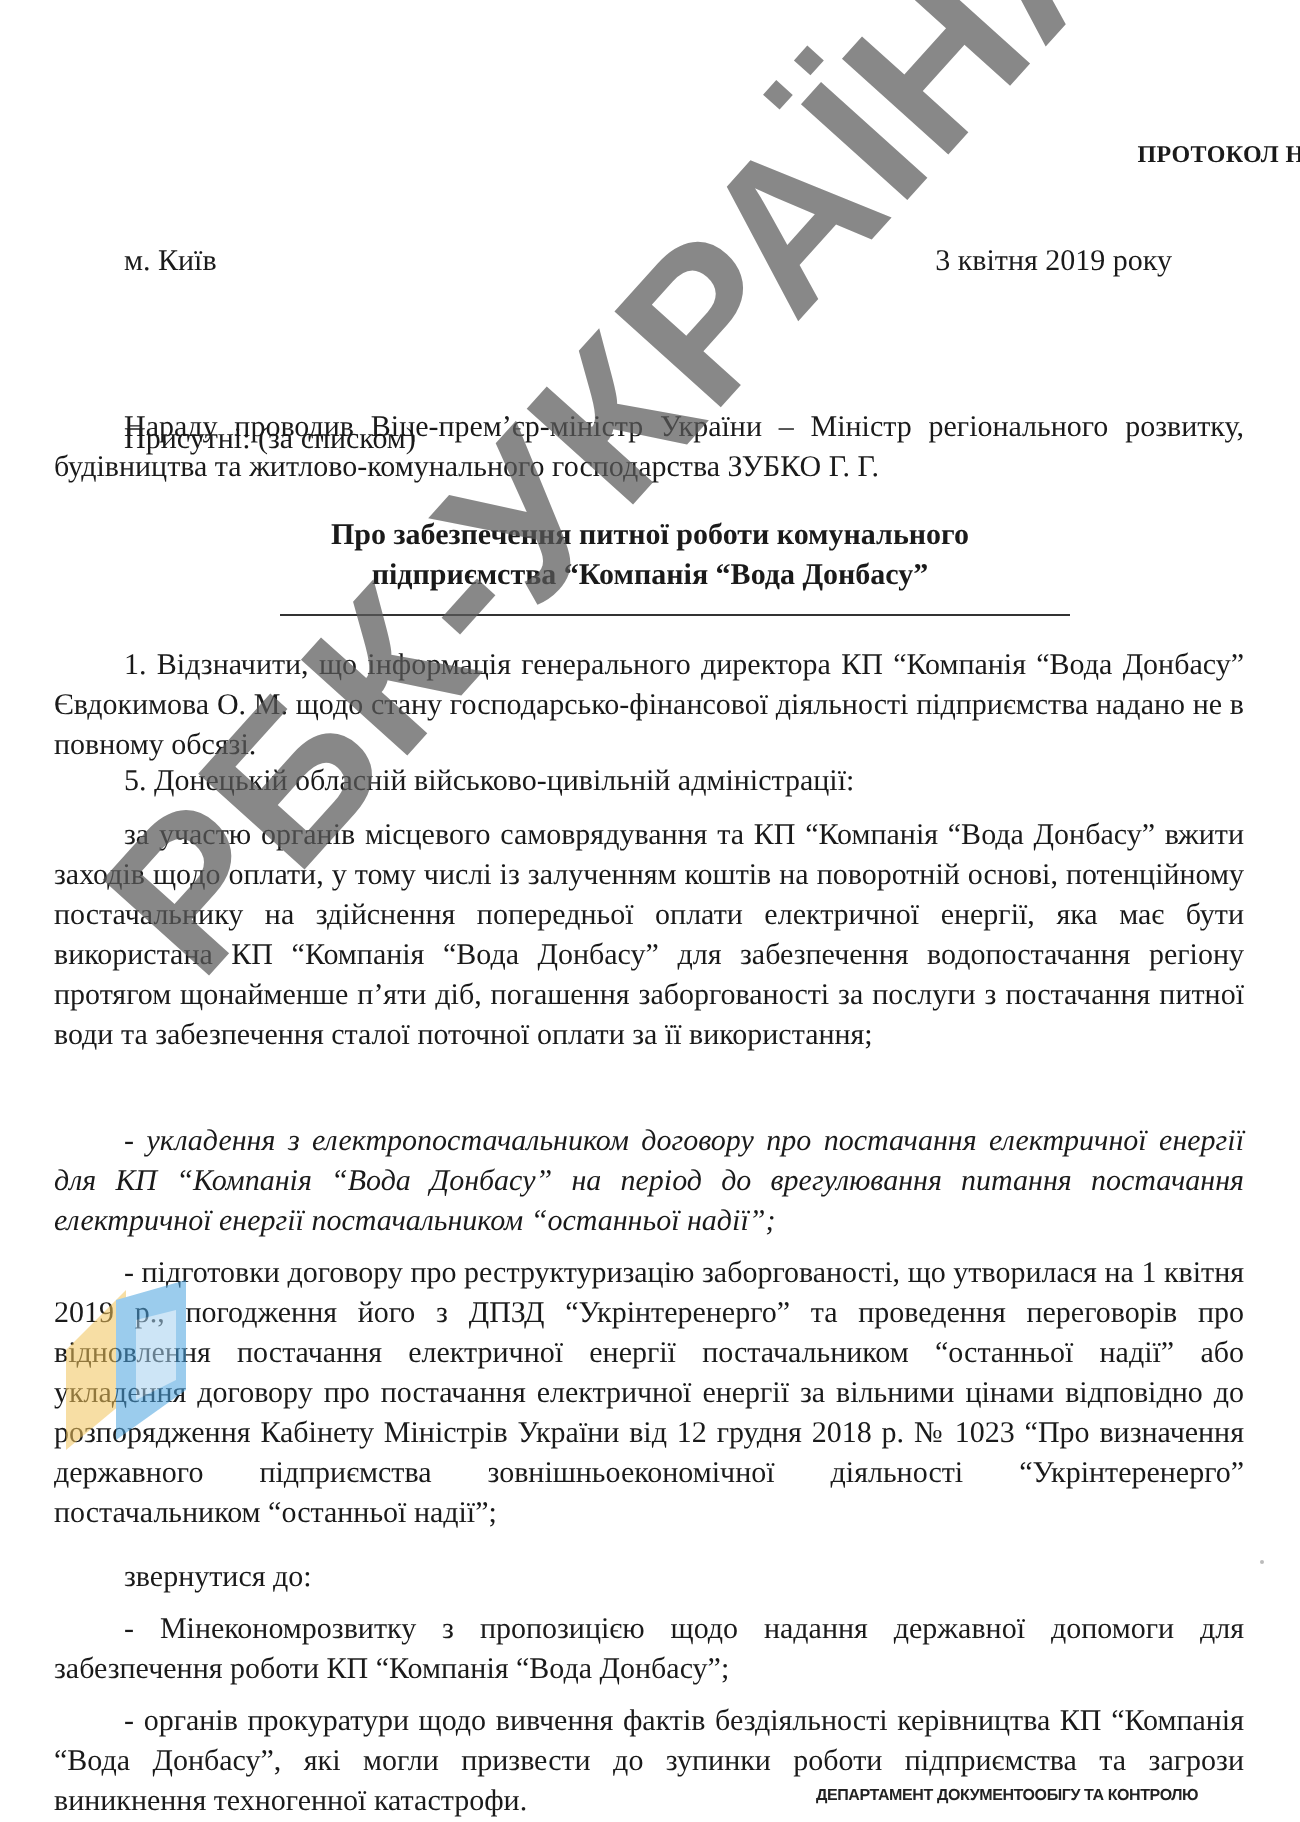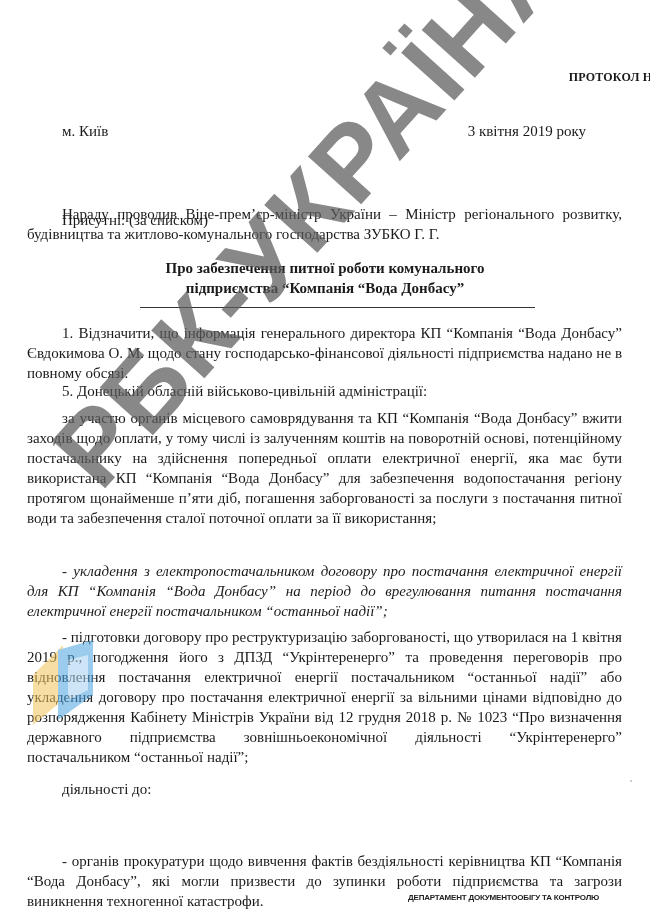--- a/index.html
+++ b/index.html
@@ -64,21 +64,22 @@
     <div>Про забезпечення питної роботи комунального</div>
     <div>підприємства “Компанія “Вода Донбасу”</div>
   </div>
   <div class="rule"></div>
 
   <div class="p" style="top:323px;">1. Відзначити, що інформація генерального директора КП “Компанія “Вода Донбасу” Євдокимова О. М. щодо стану господарсько-фінансової діяльності підприємства надано не в повному обсязі.</div>
   <div class="p" style="top:381px;">5. Донецькій обласній військово-цивільній адміністрації:</div>
   <div class="p" style="top:408px;">за участю органів місцевого самоврядування та КП “Компанія “Вода Донбасу” вжити заходів щодо оплати, у тому числі із залученням коштів на поворотній основі, потенційному постачальнику на здійснення попередньої оплати електричної енергії, яка має бути використана КП “Компанія “Вода Донбасу” для забезпечення водопостачання регіону протягом щонайменше п’яти діб, погашення заборгованості за послуги з постачання питної води та забезпечення сталої поточної оплати за її використання;</div>
   <div class="p" style="top:561px;font-style:italic;">- укладення з електропостачальником договору про постачання електричної енергії для КП “Компанія “Вода Донбасу” на період до врегулювання питання постачання електричної енергії постачальником “останньої надії”;</div>
   <div class="p" style="top:627px;">- підготовки договору про реструктуризацію заборгованості, що утворилася на 1 квітня 2019 р., погодження його з ДПЗД “Укрінтеренерго” та проведення переговорів про відновлення постачання електричної енергії постачальником “останньої надії” або укладення договору про постачання електричної енергії за вільними цінами відповідно до розпорядження Кабінету Міністрів України від 12 грудня 2018 р. № 1023 “Про визначення державного підприємства зовнішньоекономічної діяльності “Укрінтеренерго” постачальником “останньої надії”;</div>
-  <div class="p" style="top:779px;">діяльності до:</div>
+  <div class="p" style="top:779px;">звернутися до:</div>
+  <div class="p" style="top:805px;">- Мінекономрозвитку з пропозицією щодо надання державної допомоги для забезпечення роботи КП “Компанія “Вода Донбасу”;</div>
   <div class="p" style="top:851px;">- органів прокуратури щодо вивчення фактів бездіяльності керівництва КП “Компанія “Вода Донбасу”, які могли призвести до зупинки роботи підприємства та загрози виникнення техногенної катастрофи.</div>
 
   <div class="stamp">ДЕПАРТАМЕНТ ДОКУМЕНТООБІГУ ТА КОНТРОЛЮ</div>
 
   <svg class="logo" viewBox="0 0 70 90">
     <polygon points="5,35 35,5 35,60 5,85" fill="#f2c45a"></polygon>
     <polygon points="30,10 65,0 65,55 30,80" fill="#4aa3df"></polygon>
     <polygon points="40,20 60,15 60,50 40,60" fill="#ffffff" opacity="0.5"></polygon>
   </svg>
 

